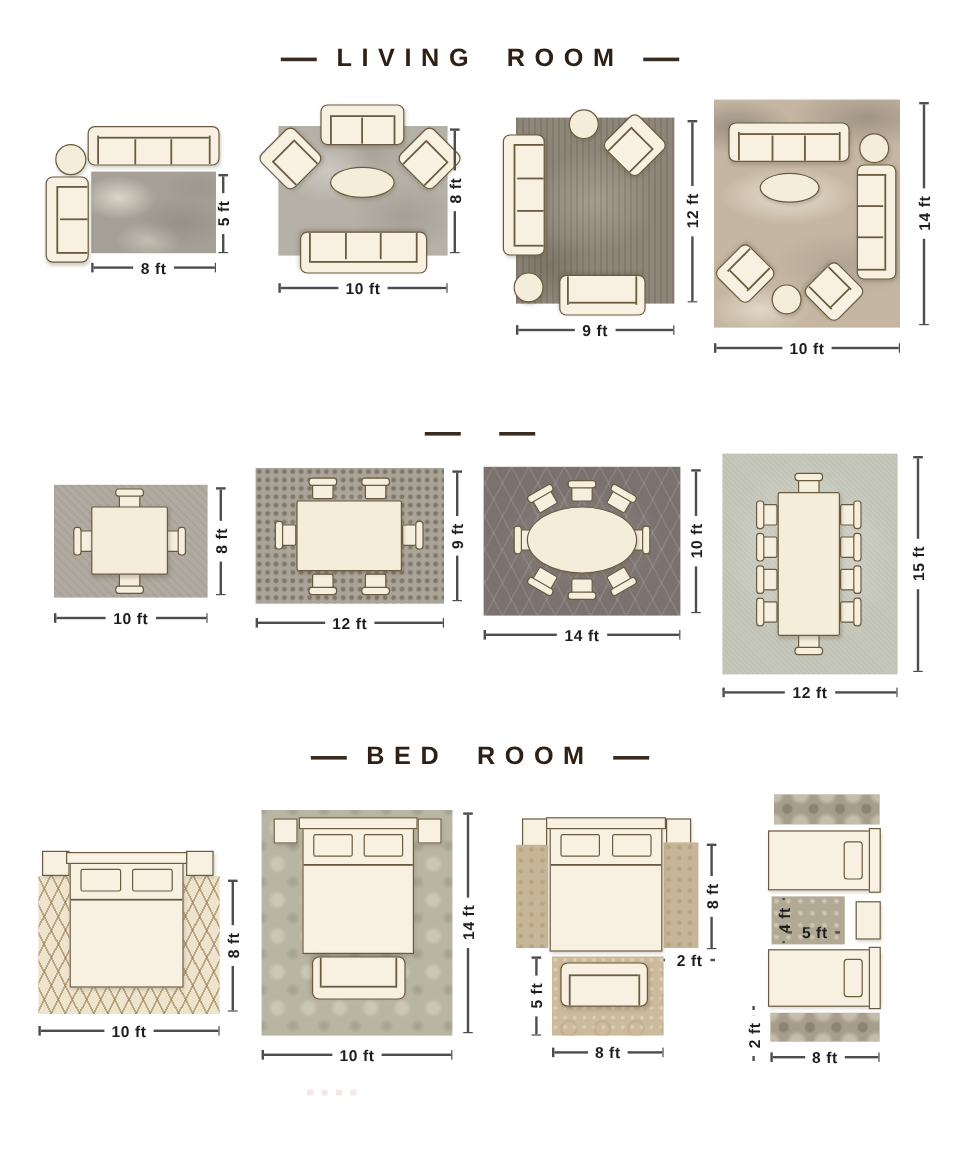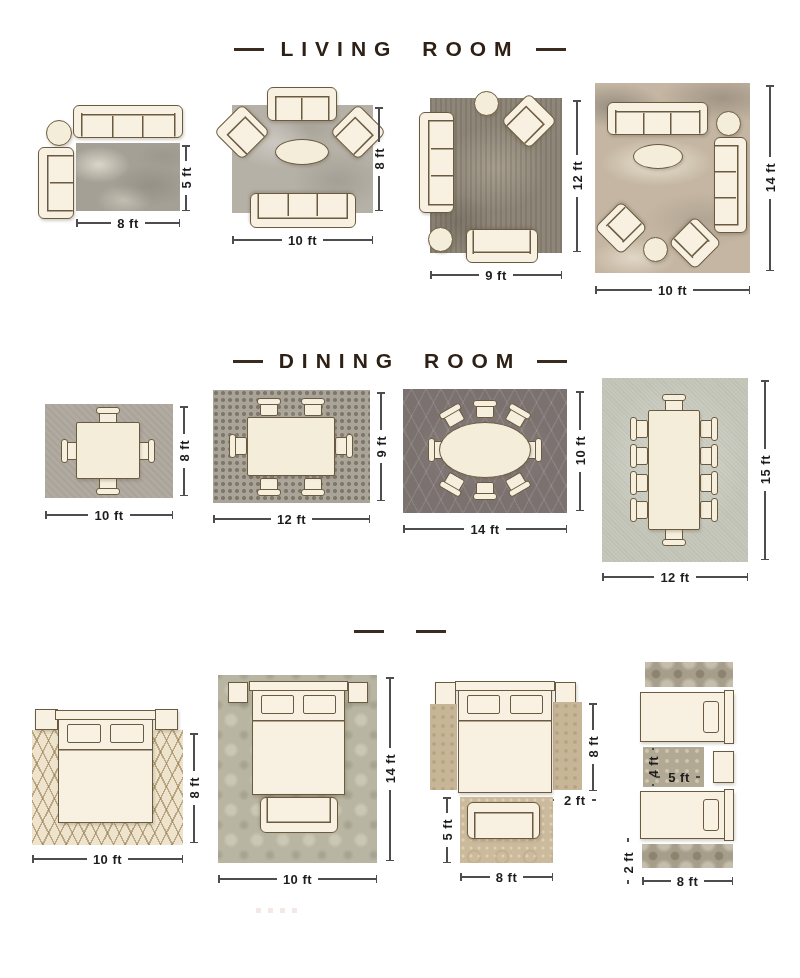--- a/index.html
+++ b/index.html
@@ -213,21 +213,20 @@
   <div class="hd" style="left:595px;top:283px;width:155px">
       <u></u>
       <i></i>
       <b>10 ft</b>
       <i></i>
       <u></u>
     </div>
 
   <div class="sec" style="top:348px">
     <span class="dash"></span>
-    <h2>DINING ROOM</h2>
     <span class="dash"></span>
   </div>
 
   <div class="rug rug-dr1" style="left:45px;top:404px;width:128px;height:94px"></div>
   <div class="dc" style="left:96px;top:407px"></div>
   <div class="dc" style="left:96px;top:477px;transform:rotate(180deg)"></div>
   <div class="dc" style="left:58px;top:442px;transform:rotate(-90deg)"></div>
   <div class="dc" style="left:134px;top:442px;transform:rotate(90deg)"></div>
   <div class="tbl" style="left:76px;top:422px;width:64px;height:57px"></div>
   <div class="vd" style="left:177px;top:406px;height:90px">
@@ -315,20 +314,21 @@
   <div class="hd" style="left:602px;top:570px;width:146px">
       <u></u>
       <i></i>
       <b>12 ft</b>
       <i></i>
       <u></u>
     </div>
 
   <div class="sec" style="top:618px">
     <span class="dash"></span>
+    <h2>BED ROOM</h2>
     <span class="dash"></span>
   </div>
 
   <div class="rug rug-br1" style="left:32px;top:730px;width:151px;height:115px"></div>
   <div class="ns" style="left:35px;top:709px;width:23px;height:21px"></div>
   <div class="ns" style="left:155px;top:709px;width:23px;height:21px"></div>
   <div class="bed" style="left:58px;top:711px;width:95px;height:112px">
     <i class="pl a"></i>
     <i class="pl b"></i>
   </div>

